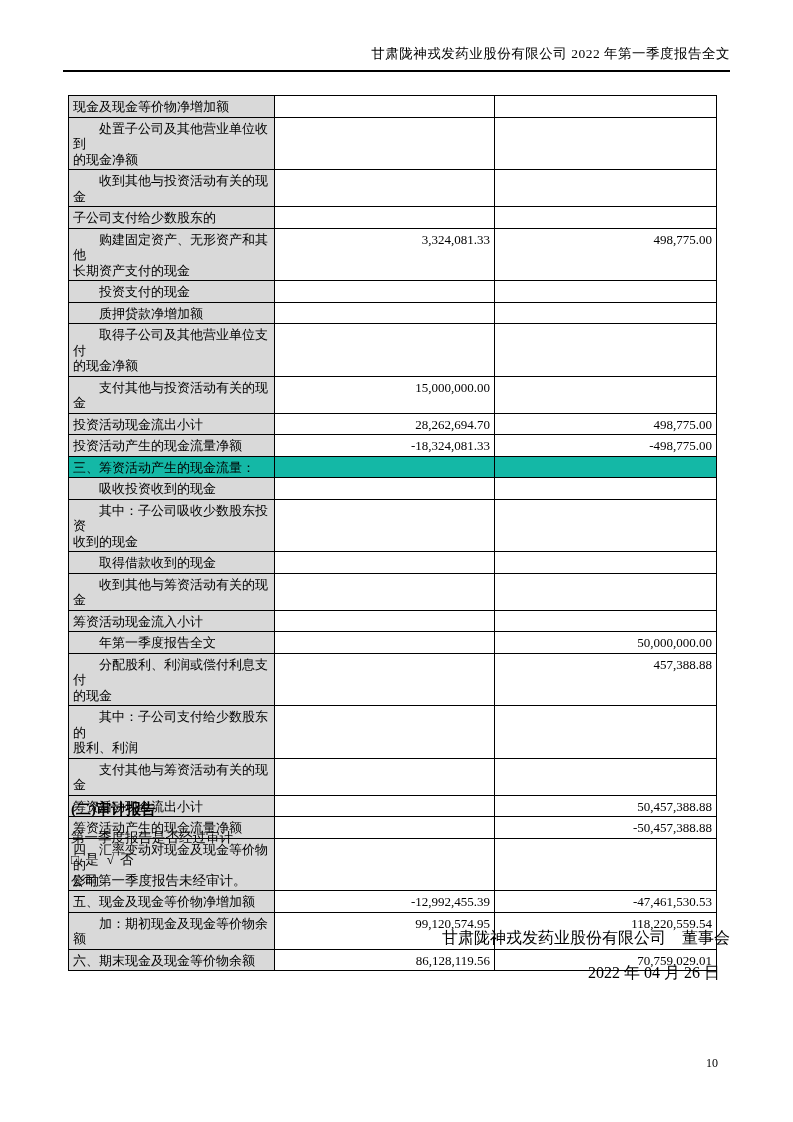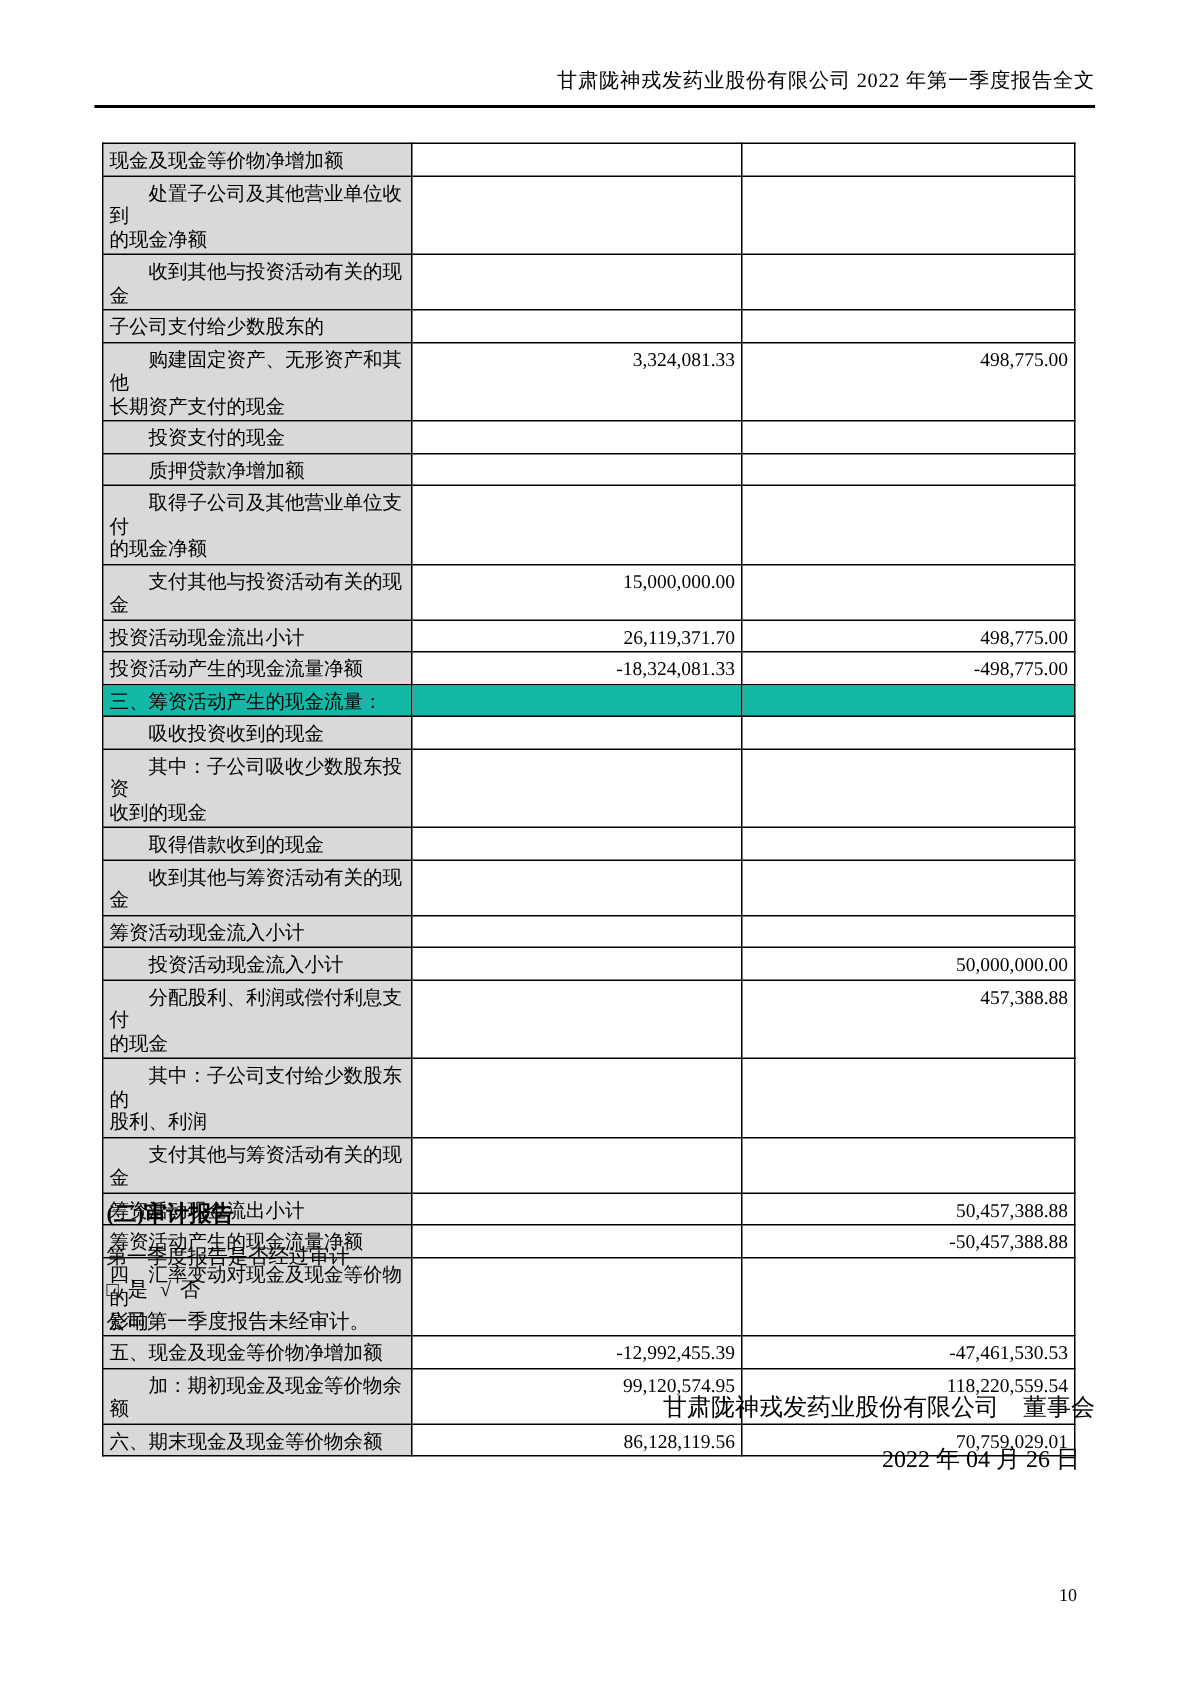--- a/index.html
+++ b/index.html
@@ -132,21 +132,21 @@
           <td class="val"></td>
           <td class="val"></td>
         </tr>
         <tr>
           <td class="label indent">支付其他与投资活动有关的现金</td>
           <td class="val">15,000,000.00</td>
           <td class="val"></td>
         </tr>
         <tr>
           <td class="label">投资活动现金流出小计</td>
-          <td class="val">26,119,371.70</td>
+          <td class="val">28,262,694.70</td>
           <td class="val">498,775.00</td>
         </tr>
         <tr>
           <td class="label">投资活动产生的现金流量净额</td>
           <td class="val">-18,324,081.33</td>
           <td class="val">-498,775.00</td>
         </tr>
         <tr class="section-row">
           <td class="label">三、筹资活动产生的现金流量：</td>
           <td class="val"></td>
@@ -172,21 +172,21 @@
           <td class="label indent">收到其他与筹资活动有关的现金</td>
           <td class="val"></td>
           <td class="val"></td>
         </tr>
         <tr>
           <td class="label">筹资活动现金流入小计</td>
           <td class="val"></td>
           <td class="val"></td>
         </tr>
         <tr>
-          <td class="label indent">投资活动现金流入小计</td>
+          <td class="label indent">年第一季度报告全文</td>
           <td class="val"></td>
           <td class="val">50,000,000.00</td>
         </tr>
         <tr>
           <td class="label indent">分配股利、利润或偿付利息支付
 的现金</td>
           <td class="val"></td>
           <td class="val">457,388.88</td>
         </tr>
         <tr>

